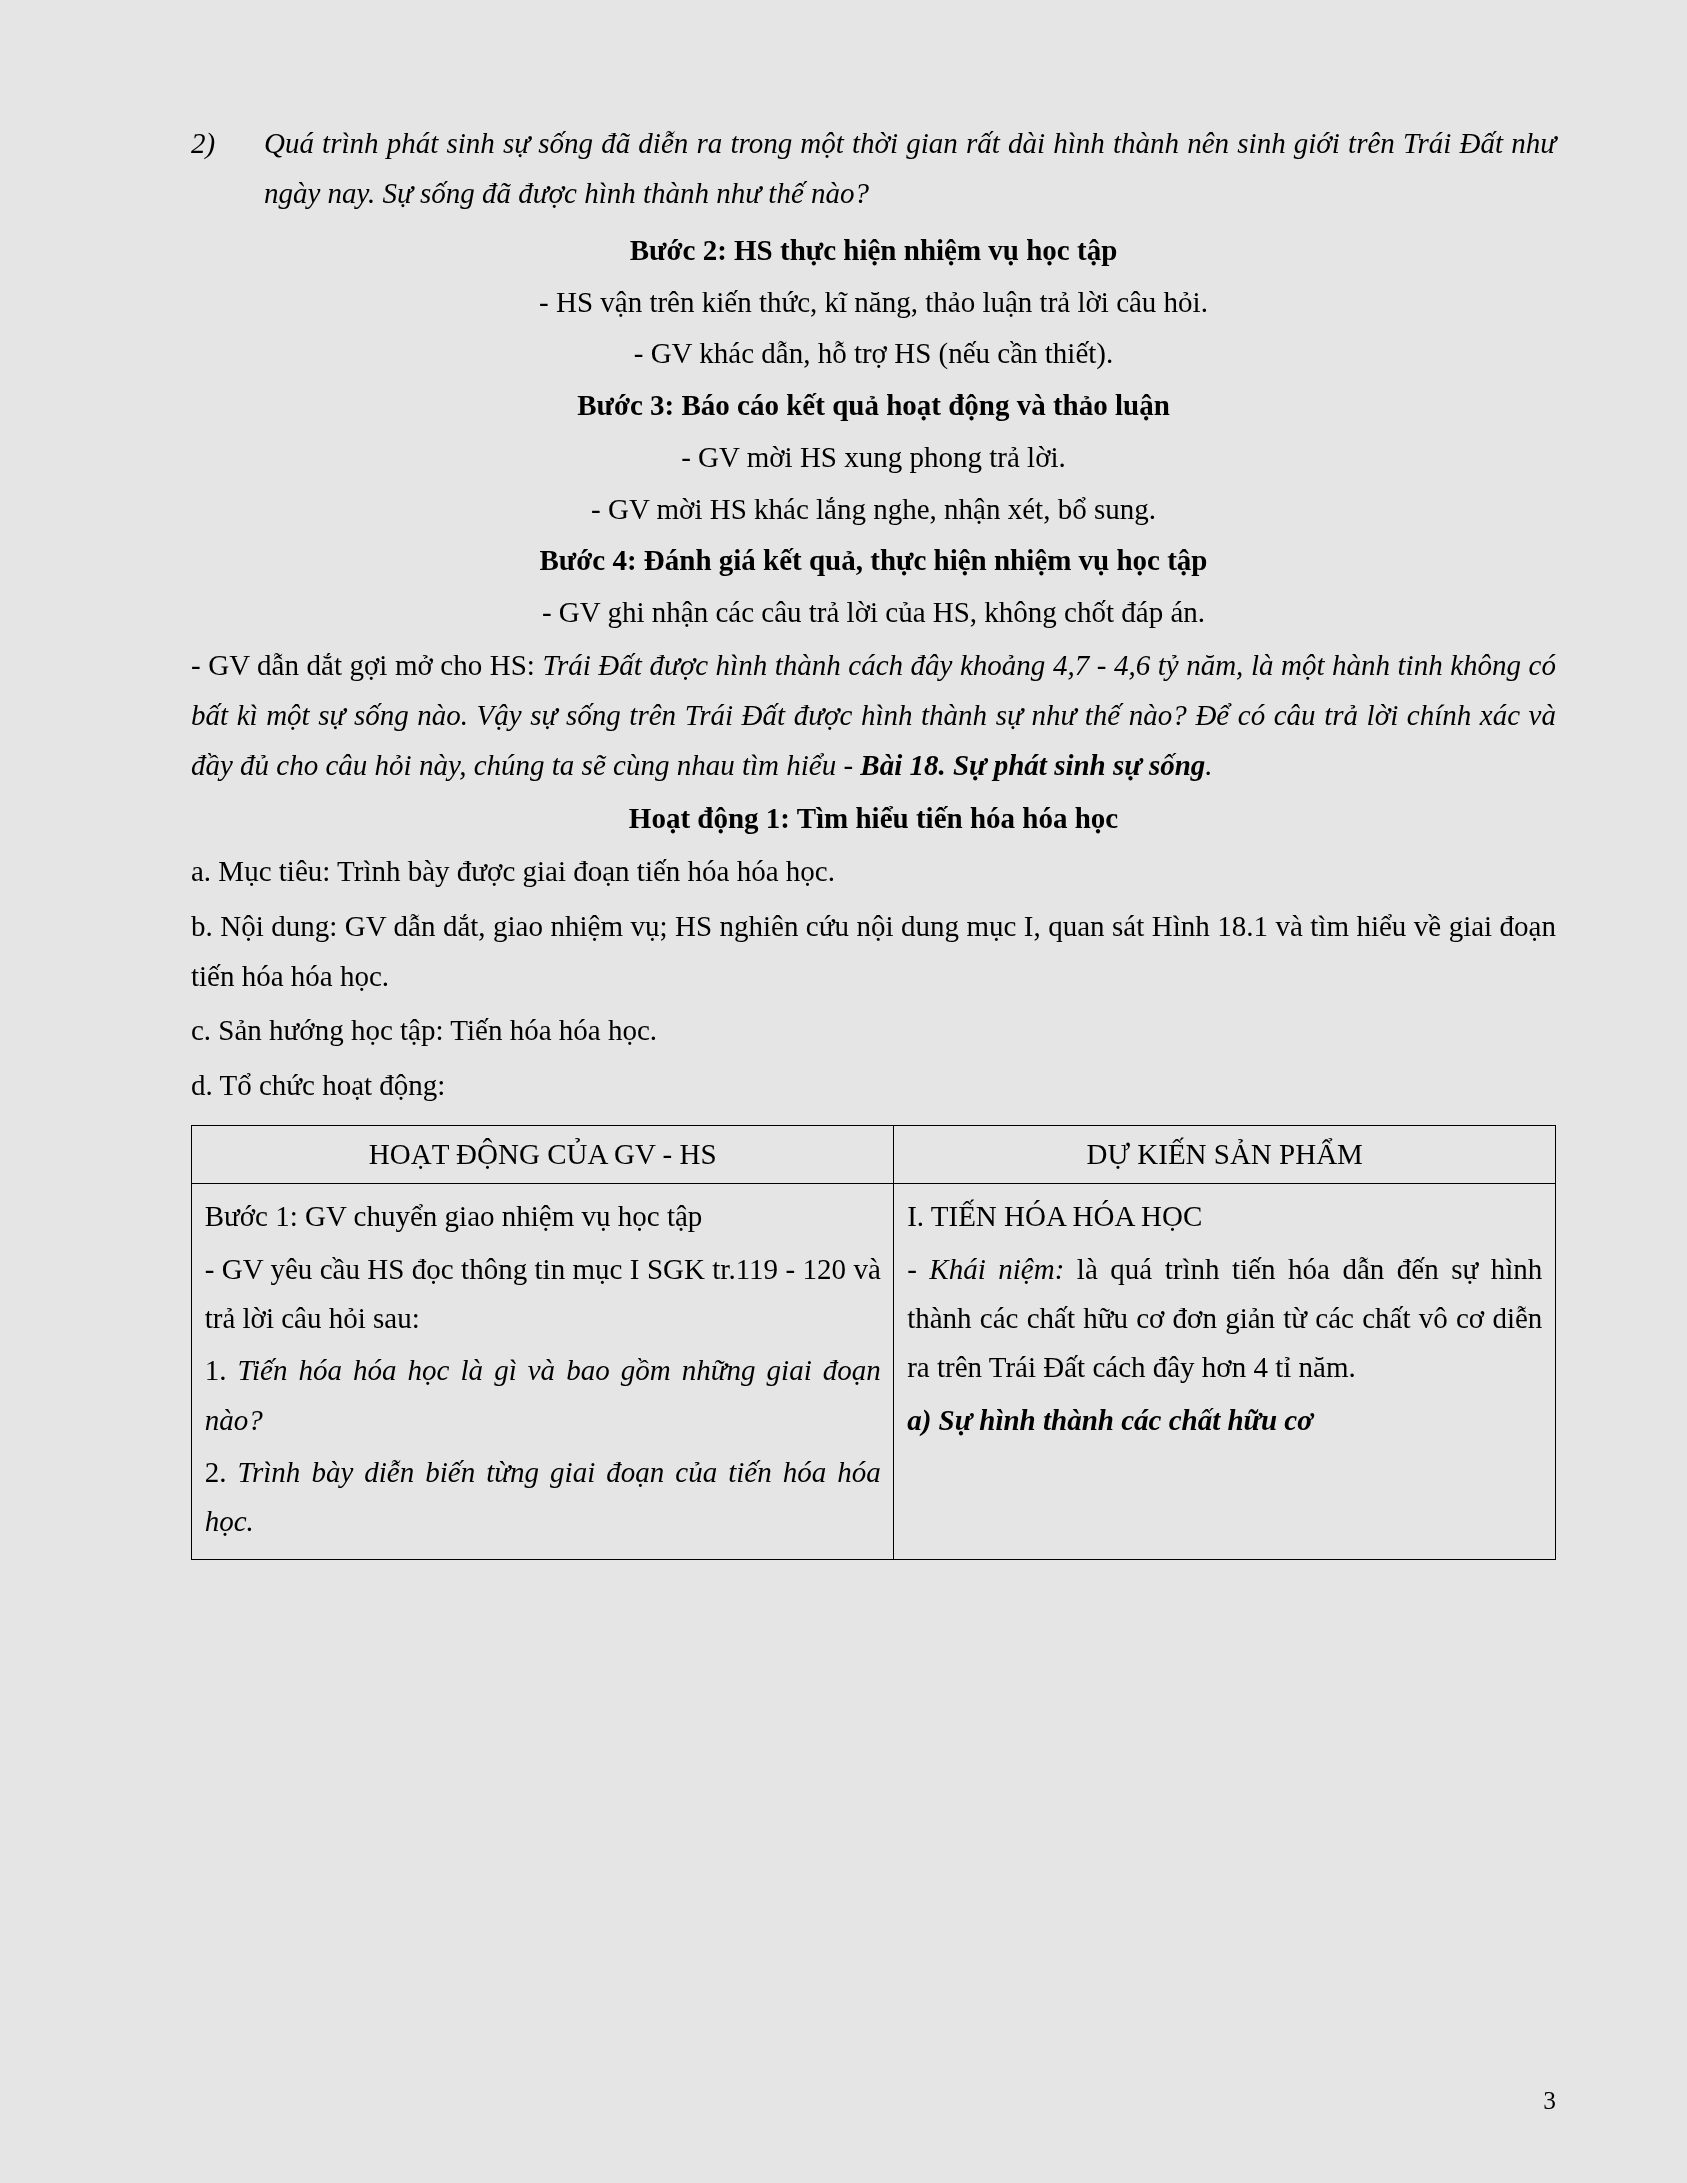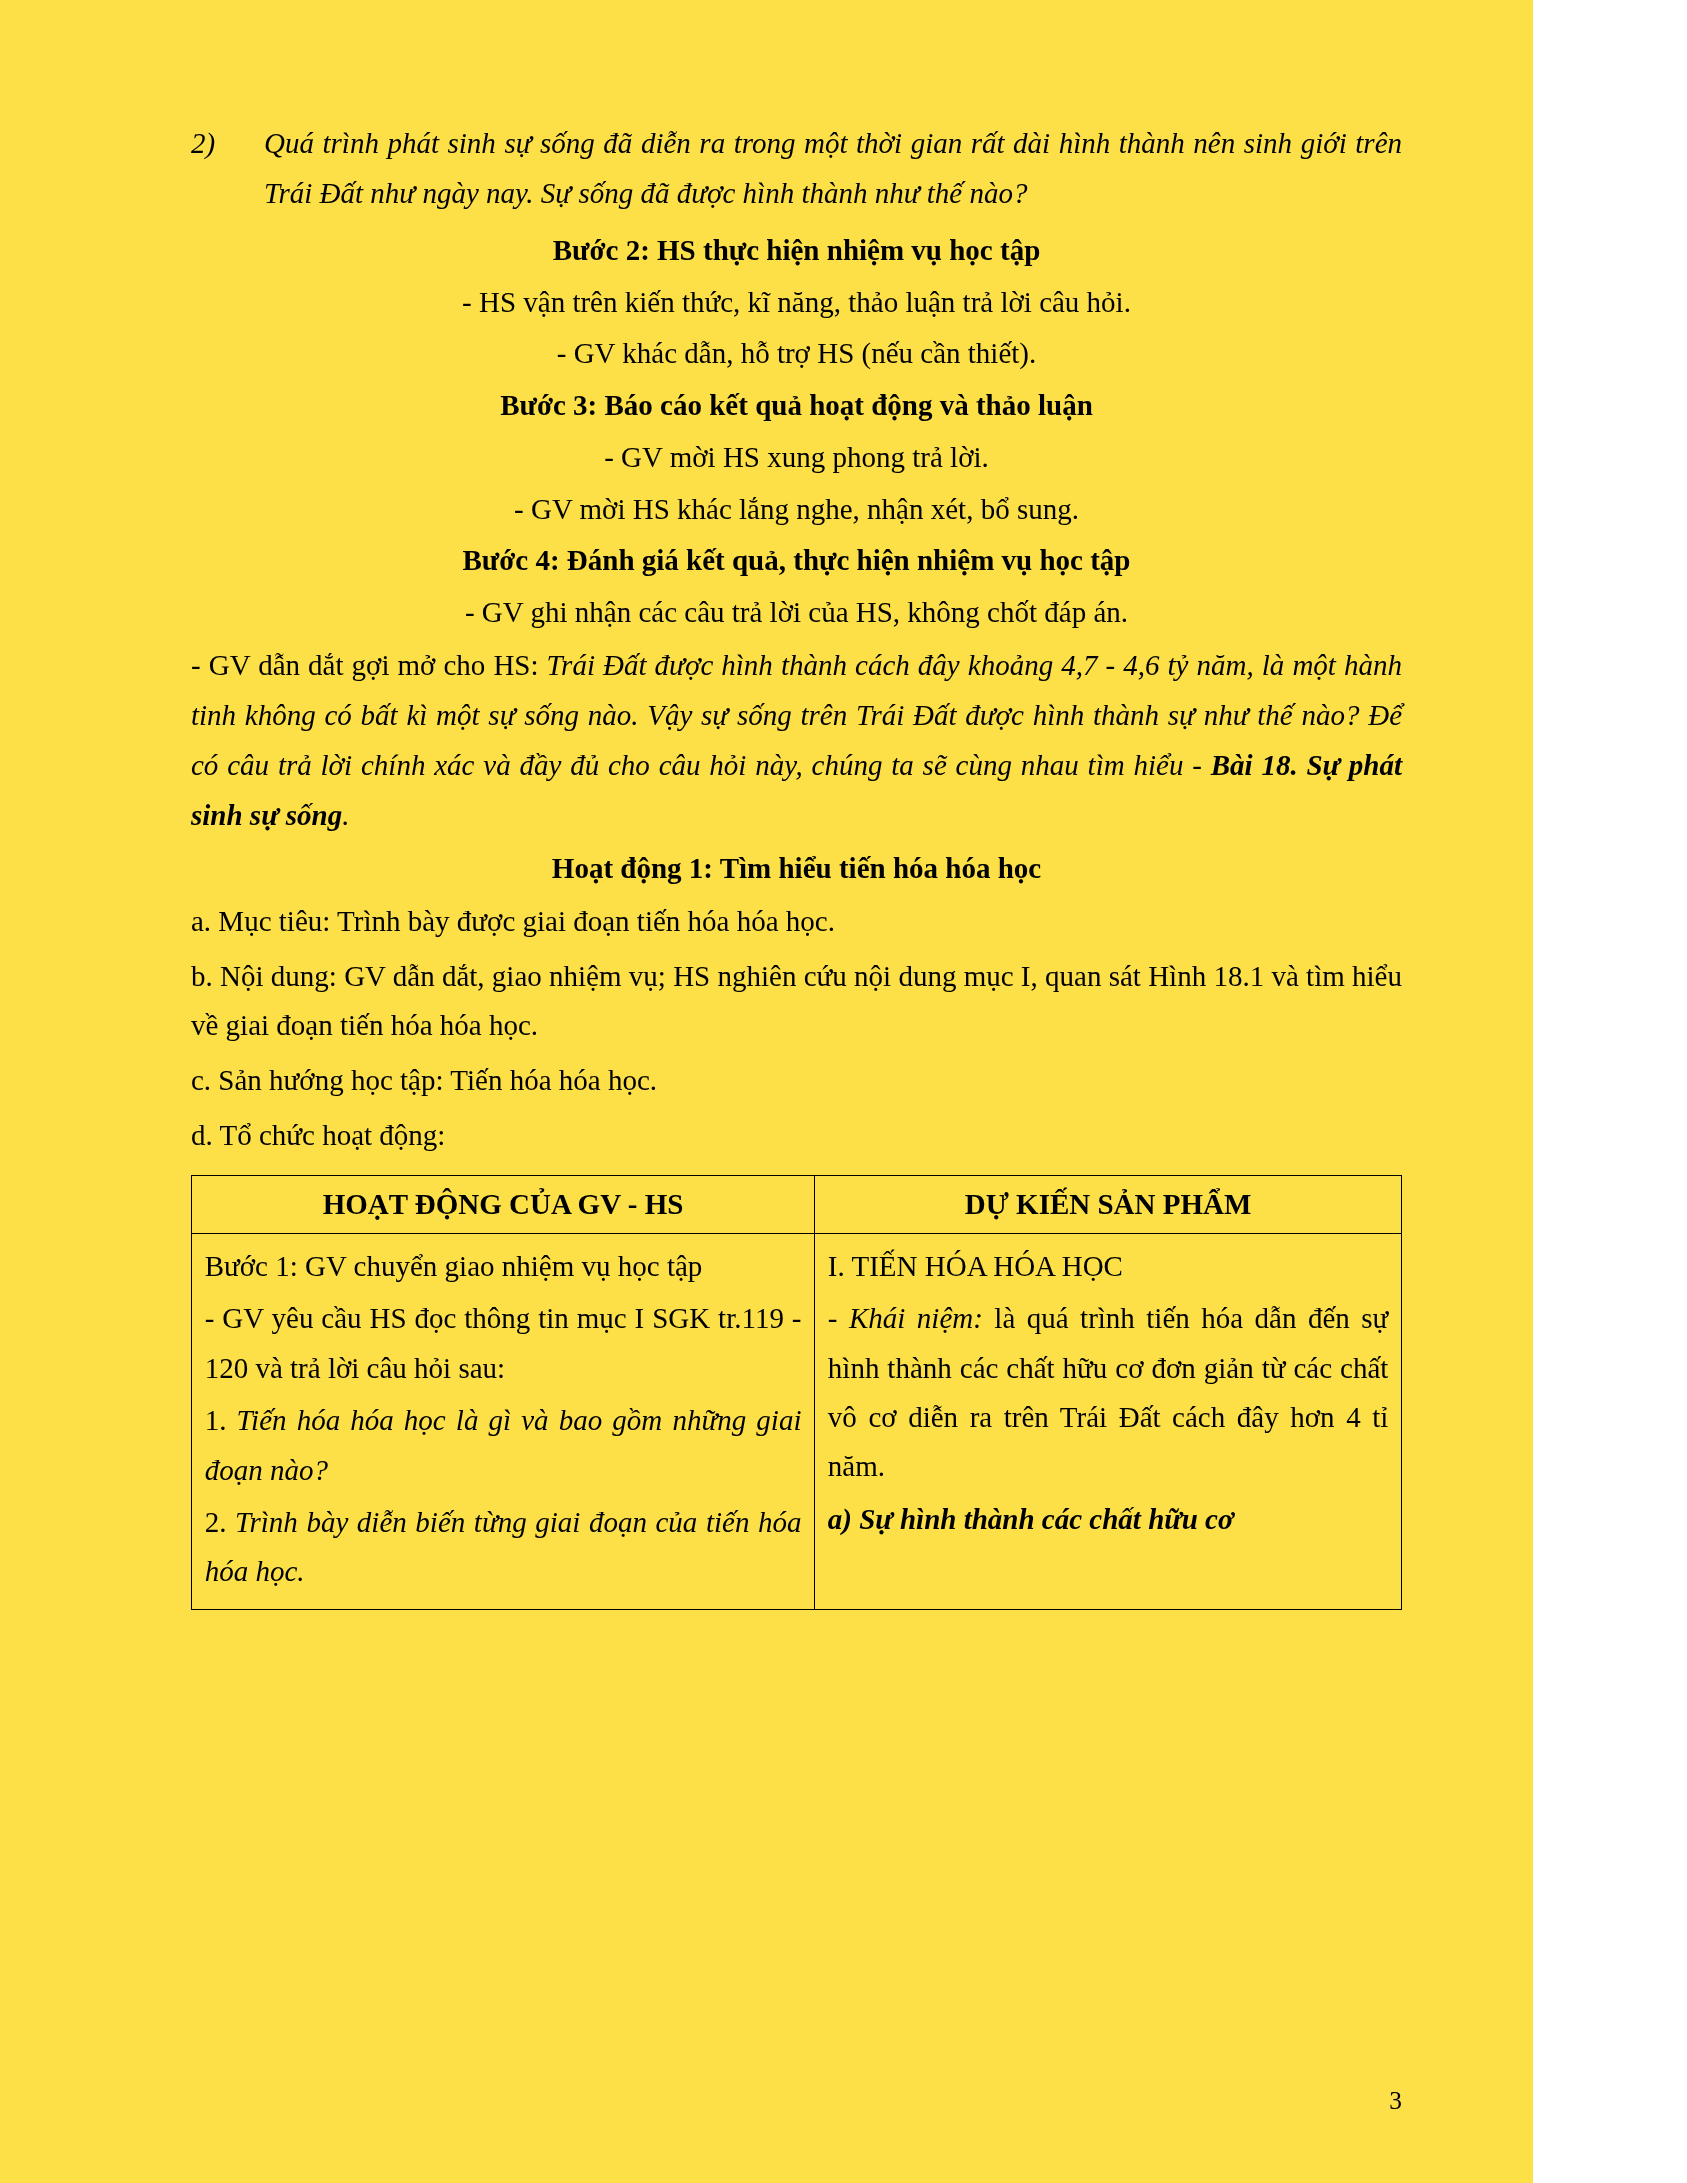--- a/index.html
+++ b/index.html
@@ -6,25 +6,25 @@
     margin: 0;
     padding: 0;
     background: #ffffff;
   }
   body {
     font-family: "Liberation Serif", "DejaVu Serif", serif;
     color: #000000;
   }
   .page {
     position: relative;
-    width: 1533px;
+    width: 1687px;
     height: 2183px;
     box-sizing: border-box;
     padding: 119px 131px 48px 191px;
-    background: #fde047;
+    background: #e5e5e5;
   }
   .doc {
     font-size: 29px;
     line-height: 1.62;
   }
   p {
     margin: 0 0 4.8px 0;
     text-align: center;
   }
   .numbered {
@@ -70,21 +70,21 @@
   }
   table.activity td, table.activity th {
     border: 1.6px solid #000000;
     vertical-align: top;
     padding: 8px 12.7px 9.5px 12.7px;
     font-size: 29px;
     line-height: 1.62;
   }
   table.activity th {
     text-align: center;
-    font-weight: bold;
+    font-weight: normal;
     padding: 5px 8px;
   }
   td.cell p {
     margin: 0 0 3.2px 0;
     text-align: justify;
     line-height: 1.7;
   }
   .page-number {
     position: absolute;
     right: 131px;

